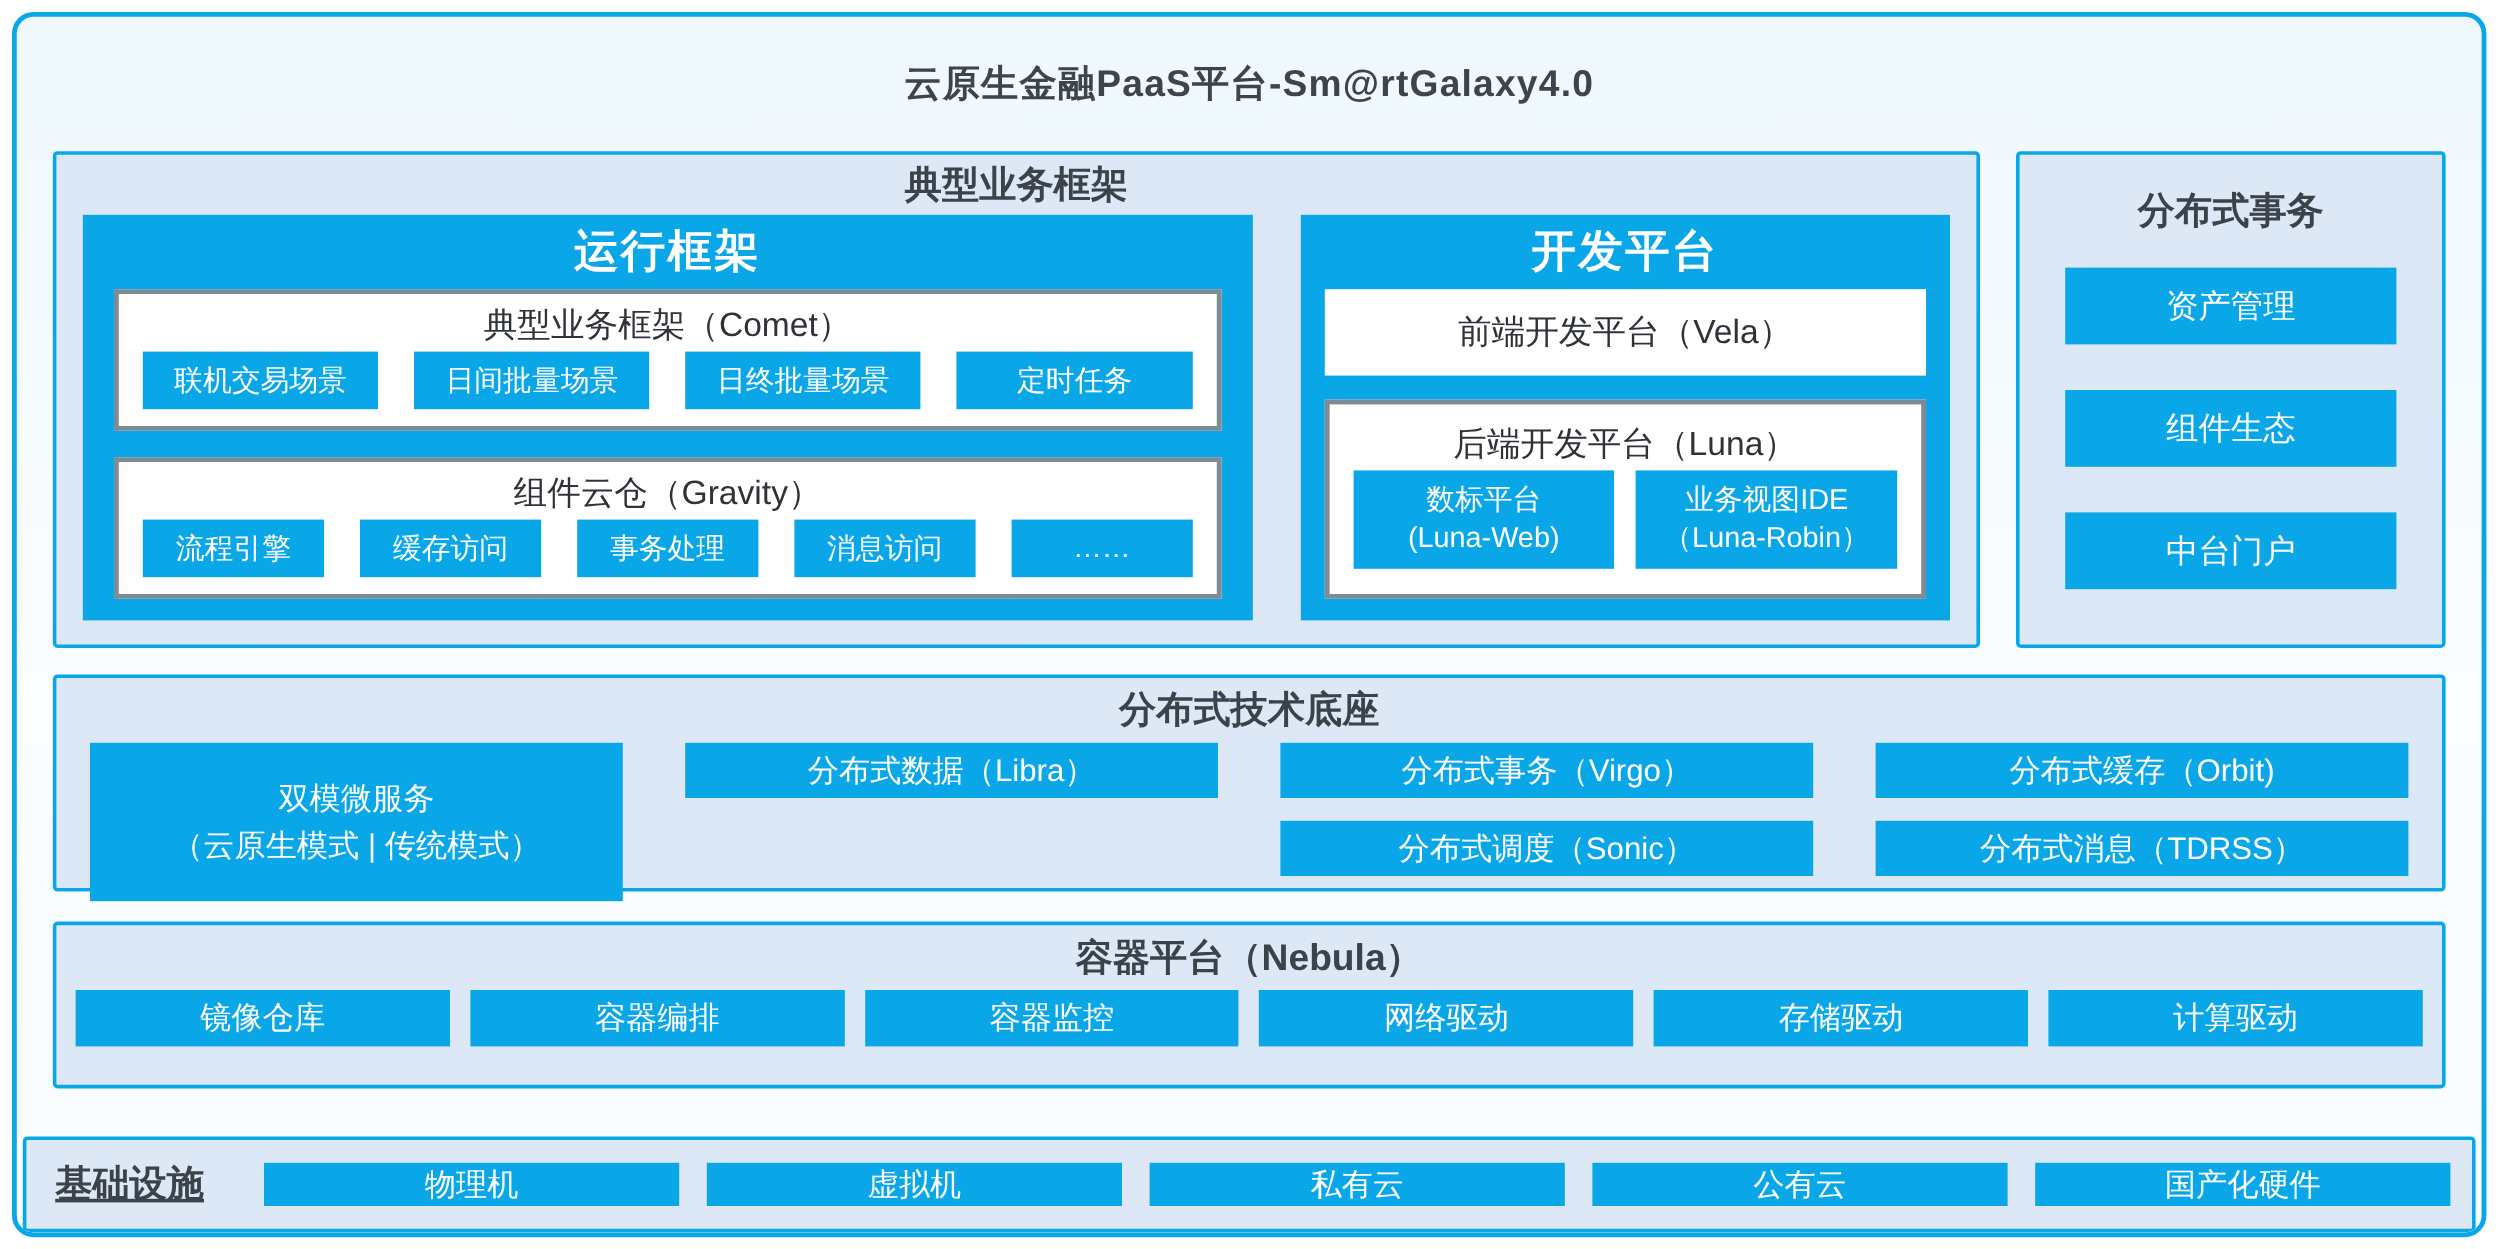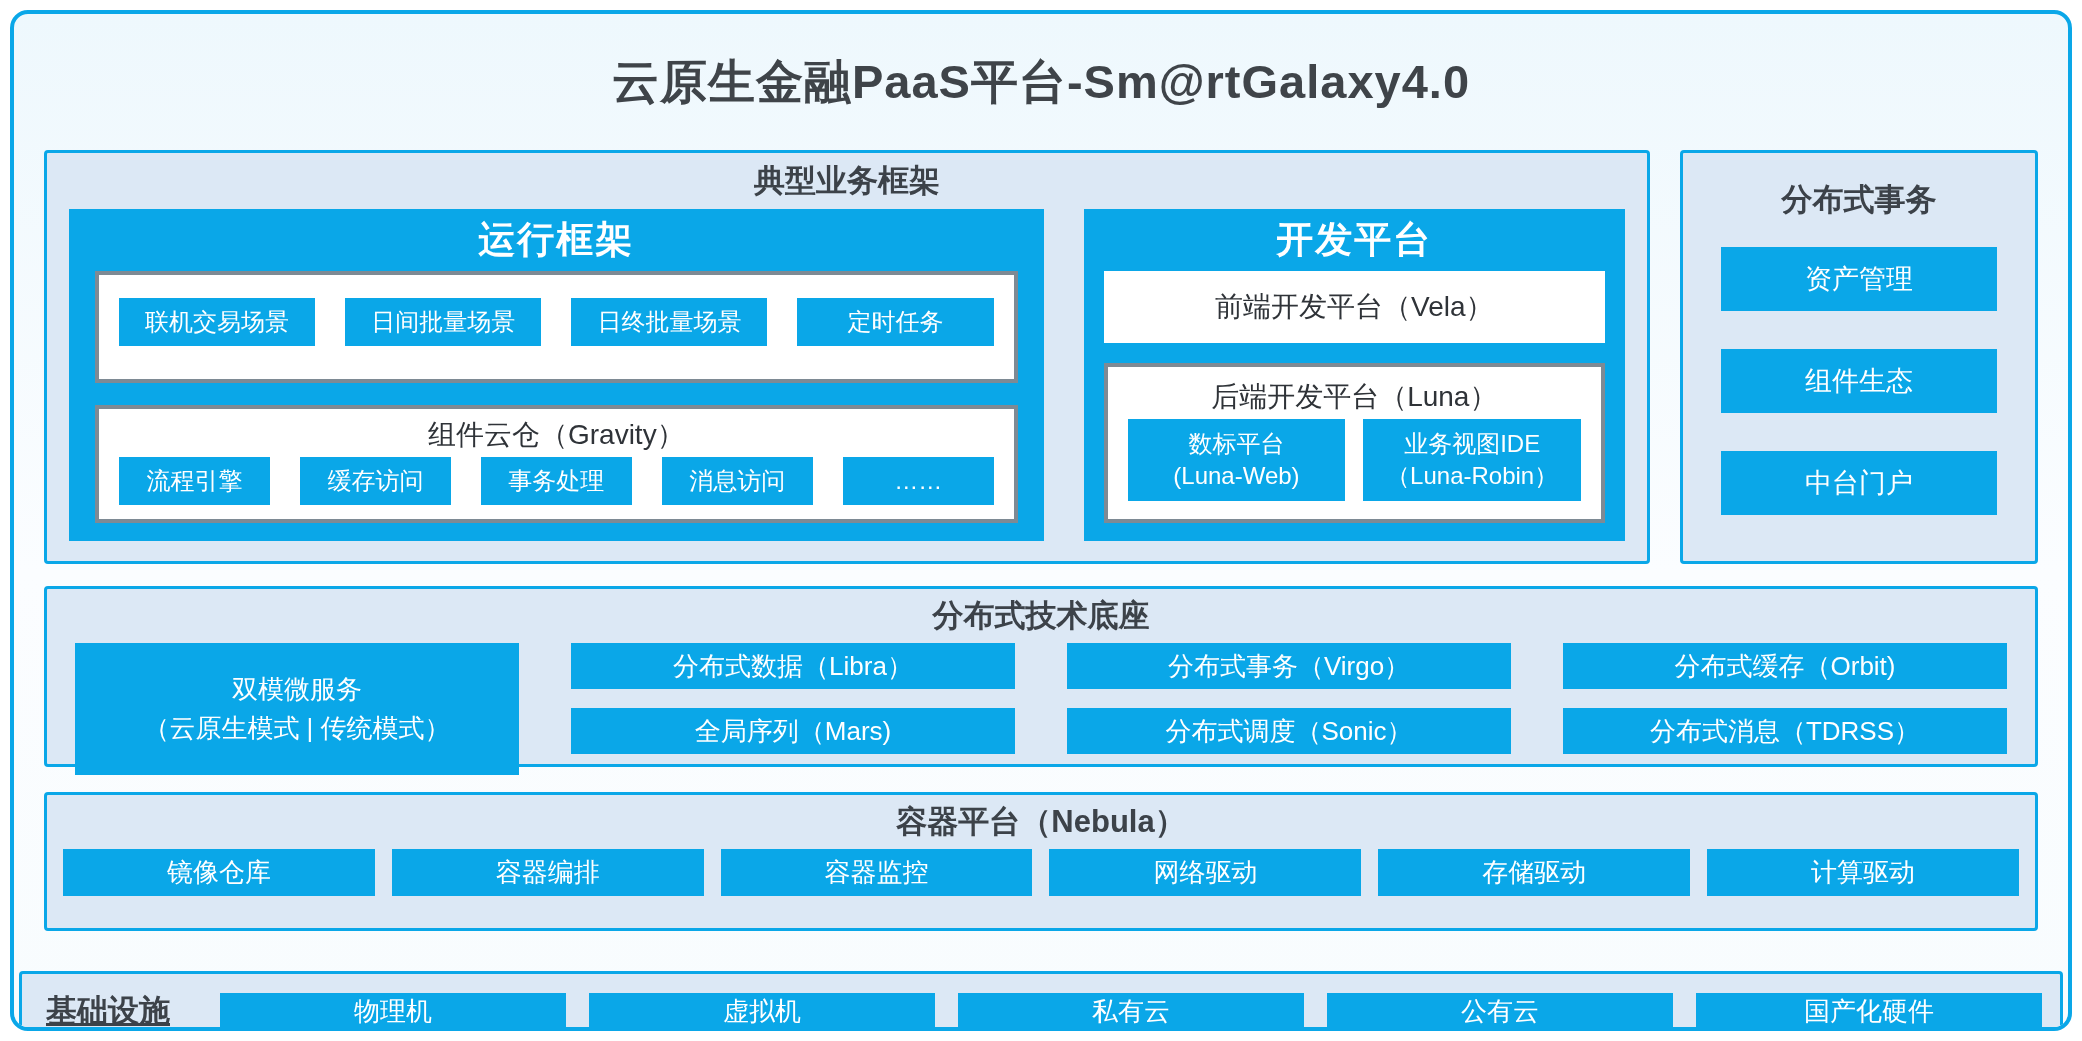--- a/index.html
+++ b/index.html
@@ -8,22 +8,22 @@
     --gray:#7e8a94;
     --dark:#3c4249;
   }
   *{margin:0;padding:0;box-sizing:border-box;}
   body{background:#fff;font-family:"Liberation Sans",sans-serif;}
   .page{position:relative;width:2082px;height:1041px;background:#fff;}
   .frame{position:absolute;left:10px;top:10px;right:10px;bottom:10px;
     border:4px solid var(--blue);border-radius:18px;
     background:linear-gradient(180deg,#eef8fd 0%,#fbfdff 55%,#f8fcfe 100%);
     overflow:hidden;}
-  .main-title{height:136px;display:flex;align-items:center;justify-content:center;
-    font-size:47px;font-weight:700;color:#3f4449;letter-spacing:1px;}
+  .main-title{height:112px;display:flex;align-items:center;justify-content:center;
+    font-size:31px;font-weight:700;color:#3f4449;letter-spacing:1px;}
   .section{border:3px solid var(--blue);background:var(--light);border-radius:4px;}
 
   
   .top-row{display:flex;gap:30px;margin:0 30px;height:414px;}
   .lowcode{flex:1;display:flex;flex-direction:column;padding:0 22px 20px;}
   .lowcode-header{height:56px;display:flex;align-items:center;justify-content:center;
     font-size:31px;font-weight:700;color:var(--dark);}
   .lowcode-body{flex:1;display:flex;gap:40px;}
   .blue-panel{background:var(--blue);display:flex;flex-direction:column;padding:0 26px 18px;}
   .runtime{flex:1.84;}
@@ -89,20 +89,21 @@
 
     <div class="top-row">
 
       <div class="section lowcode">
         <div class="lowcode-header">典型业务框架</div>
         <div class="lowcode-body">
 
           <div class="blue-panel runtime">
             <div class="panel-title">运行框架</div>
             <div class="white-box">
+              <div class="box-title">典型业务框架（Comet）</div>
               <div class="chip-row">
                 <div class="chip">联机交易场景</div>
                 <div class="chip">日间批量场景</div>
                 <div class="chip">日终批量场景</div>
                 <div class="chip">定时任务</div>
               </div>
             </div>
             <div class="white-box">
               <div class="box-title">组件云仓（Gravity）</div>
               <div class="chip-row">
@@ -147,21 +148,20 @@
 
     <div class="section dist-section">
       <div class="dist-header">分布式技术底座</div>
       <div class="dist-body">
         <div class="dual-block">
           <div>双模微服务</div>
           <div>（云原生模式 | 传统模式）</div>
         </div>
         <div class="dist-col">
           <div class="dist-chip">分布式数据（Libra）</div>
-          <div class="dist-chip">全局序列（Mars)</div>
         </div>
         <div class="dist-col">
           <div class="dist-chip">分布式事务（Virgo）</div>
           <div class="dist-chip">分布式调度（Sonic）</div>
         </div>
         <div class="dist-col">
           <div class="dist-chip">分布式缓存（Orbit)</div>
           <div class="dist-chip">分布式消息（TDRSS）</div>
         </div>
       </div>

